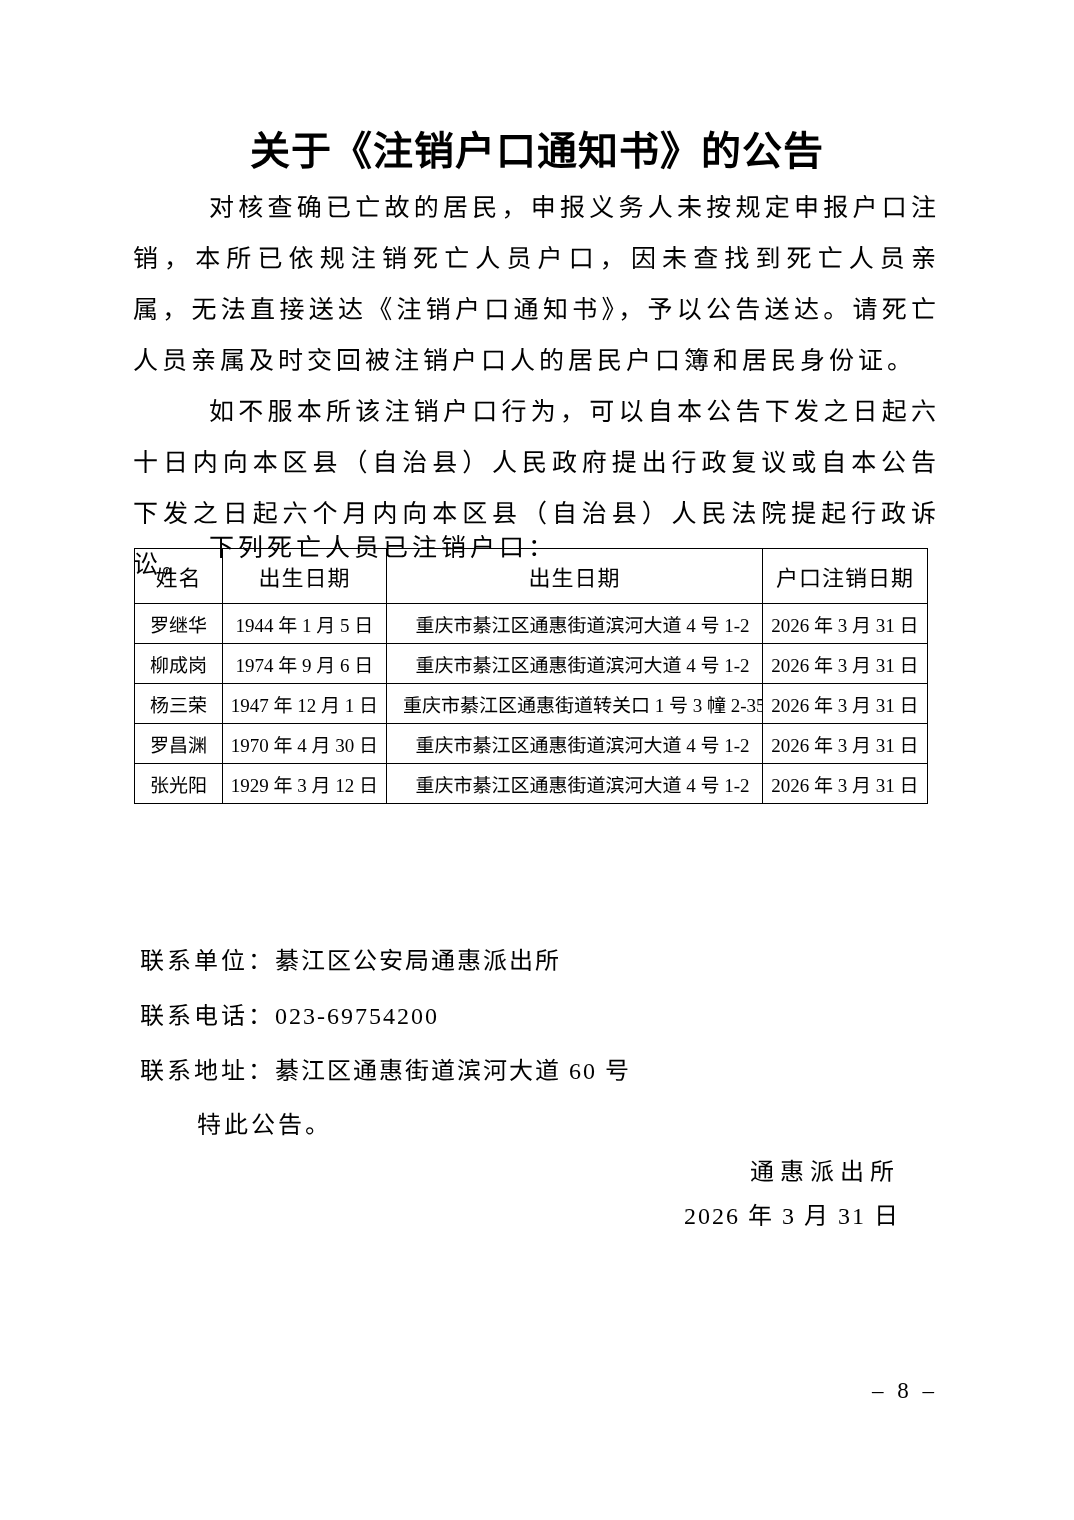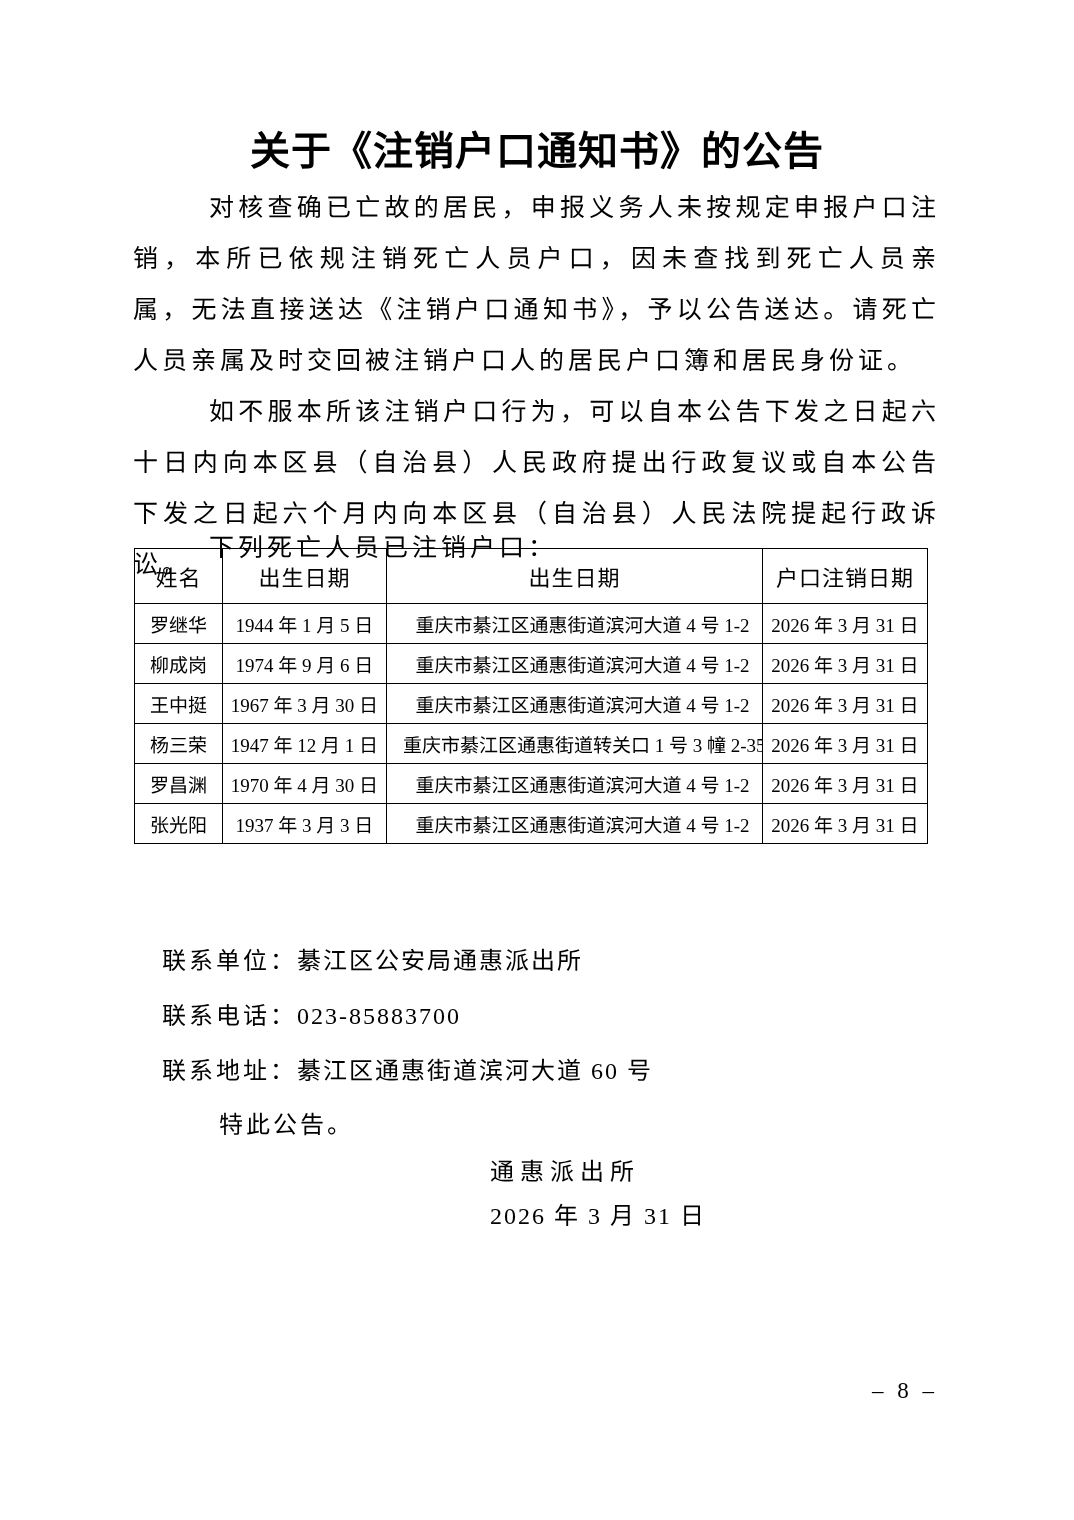--- a/index.html
+++ b/index.html
@@ -44,29 +44,29 @@
     font-family:"Liberation Sans","DejaVu Sans",sans-serif;
     text-align:center;letter-spacing:1px;
   }
   table.census td{
     height:39px;font-size:19px;text-align:center;
     font-family:"Liberation Serif","DejaVu Serif",serif;
   }
   table.census td:nth-child(3){text-align:center;padding-left:16px;}
   .contact-line{
     position:absolute;left:140px;
-    font-size:24px;letter-spacing:3px;margin-left:22px;
+    font-size:24px;letter-spacing:3px;
   }
   .contact-line .val{letter-spacing:2px;}
   .c1{top:941px;}
   .c2{top:996px;}
   .c3{top:1051px;}
   .closing{top:1105px;left:197px;}
   .sig-block{
-    position:absolute;left:490px;width:410px;text-align:left;
+    position:absolute;left:490px;width:410px;text-align:right;
     font-size:24px;
   }
   .sig-unit{top:1152px;letter-spacing:6px;}
   .sig-date{top:1196px;letter-spacing:2px;}
   .page-number{
     position:absolute;top:1378px;left:872px;
     font-size:23px;letter-spacing:4px;
   }
 </style>
 </head>
@@ -100,49 +100,43 @@
         <td>重庆市綦江区通惠街道滨河大道 4 号 1-2</td>
         <td>2026 年 3 月 31 日</td>
       </tr>
       <tr>
         <td>柳成岗</td>
         <td>1974 年 9 月 6 日</td>
         <td>重庆市綦江区通惠街道滨河大道 4 号 1-2</td>
         <td>2026 年 3 月 31 日</td>
       </tr>
       <tr>
-        <td>王中挺</td>
-        <td>1967 年 3 月 30 日</td>
-        <td>重庆市綦江区通惠街道滨河大道 4 号 1-2</td>
-        <td>2026 年 3 月 31 日</td>
-      </tr>
-      <tr>
         <td>杨三荣</td>
         <td>1947 年 12 月 1 日</td>
         <td>重庆市綦江区通惠街道转关口 1 号 3 幢 2-35</td>
         <td>2026 年 3 月 31 日</td>
       </tr>
       <tr>
         <td>罗昌渊</td>
         <td>1970 年 4 月 30 日</td>
         <td>重庆市綦江区通惠街道滨河大道 4 号 1-2</td>
         <td>2026 年 3 月 31 日</td>
       </tr>
       <tr>
         <td>张光阳</td>
-        <td>1937 年 3 月 3 日</td>
+        <td>1929 年 3 月 12 日</td>
         <td>重庆市綦江区通惠街道滨河大道 4 号 1-2</td>
         <td>2026 年 3 月 31 日</td>
       </tr>
     </tbody>
 </table>
 
 <div class="contact-line c1"><span>联系单位：</span><span class="val">綦江区公安局通惠派出所</span></div>
 
-<div class="contact-line c2"><span>联系电话：</span><span class="val">023-85883700</span></div>
+<div class="contact-line c2"><span>联系电话：</span><span class="val">023-69754200</span></div>
 
 <div class="contact-line c3"><span>联系地址：</span><span class="val">綦江区通惠街道滨河大道 60 号</span></div>
 
 <div class="contact-line closing">特此公告。</div>
 
 <div class="sig-block sig-unit">通惠派出所</div>
 <div class="sig-block sig-date">2026 年 3 月 31 日</div>
 
 <div class="page-number">– 8 –</div>
 

